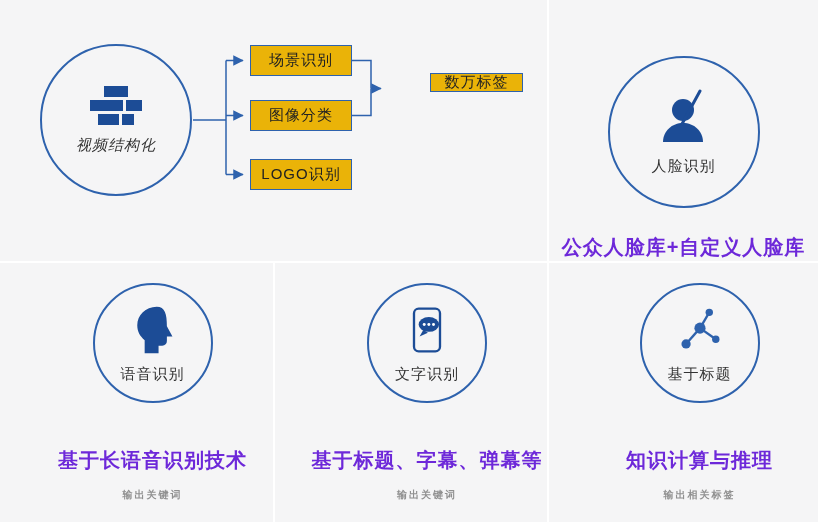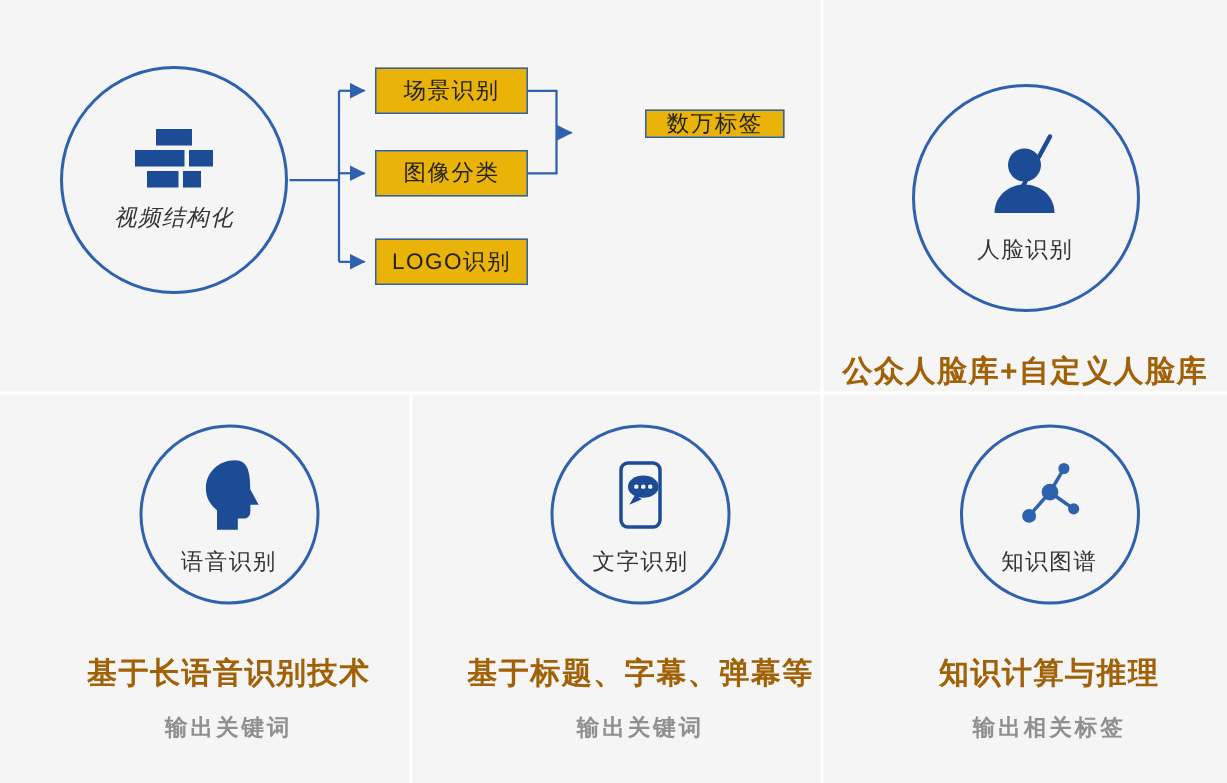--- a/index.html
+++ b/index.html
@@ -34,26 +34,26 @@
   #box-scene { left:250px; top:45px;  width:102px; height:31px; }
   #box-image { left:250px; top:100px; width:102px; height:31px; }
   #box-logo  { left:250px; top:159px; width:102px; height:31px; }
   #box-tags  { left:388px; top:73px;  width:93px;  height:19px;margin-left:42px; }
 
   #p-face { padding-top:44px; }
   #p-face .desc { margin-top:26px; }
 
   #p-speech, #p-text, #p-knowledge { padding-top:20px;padding-left:32px; }
   .desc {
-    font-weight:700; font-size:20px; color:#a16207; letter-spacing:1px;
+    font-weight:700; font-size:20px; color:#6d28d9; letter-spacing:1px;
     white-space:nowrap; text-align:center;
   }
-  .panel-bottom .desc { margin-top:32px; }
+  .panel-bottom .desc { margin-top:44px; }
   .note {
-    margin-top:14px; font-weight:700; font-size:15px; color:#909090;
+    margin-top:14px; font-weight:700; font-size:10px; color:#909090;
     letter-spacing:2px; white-space:nowrap; text-align:center;
   }
 </style>
 </head>
 <body>
 
 <div class="canvas">
 
   <div class="panel" id="p-video">
     <svg class="flow-svg" width="547" height="261" viewBox="0 0 547 261">
@@ -146,19 +146,19 @@
           <line x1="28" y1="26" x2="45" y2="38"></line>
           <line x1="28" y1="26" x2="38" y2="9"></line>
         </g>
         <g fill="#2e62ad">
           <circle cx="28" cy="26" r="6"></circle>
           <circle cx="13" cy="43" r="5"></circle>
           <circle cx="45" cy="38" r="4"></circle>
           <circle cx="38" cy="9" r="4"></circle>
         </g>
       </svg>
-      <span class="circle-label">知识图谱</span>
+      <span class="circle-label">基于标题</span>
     </div>
     <div class="desc">知识计算与推理</div>
     <div class="note">输出相关标签</div>
   </div>
 
 </div>
 
 </body></html>

